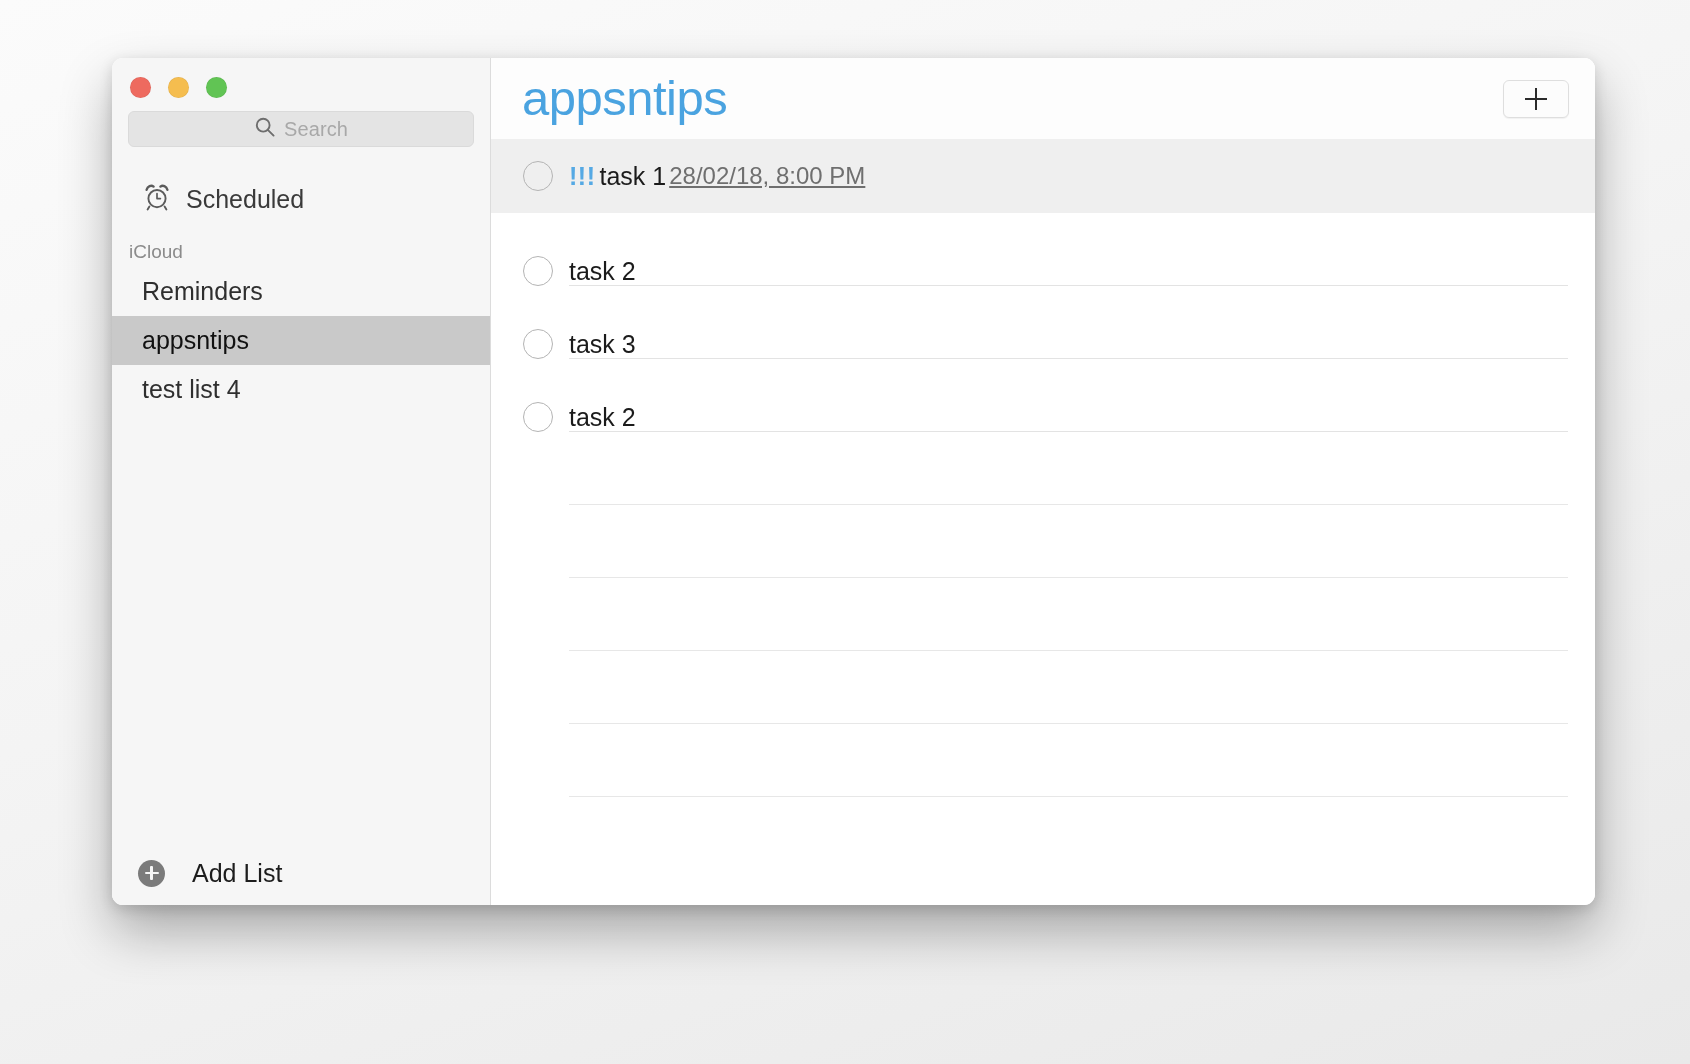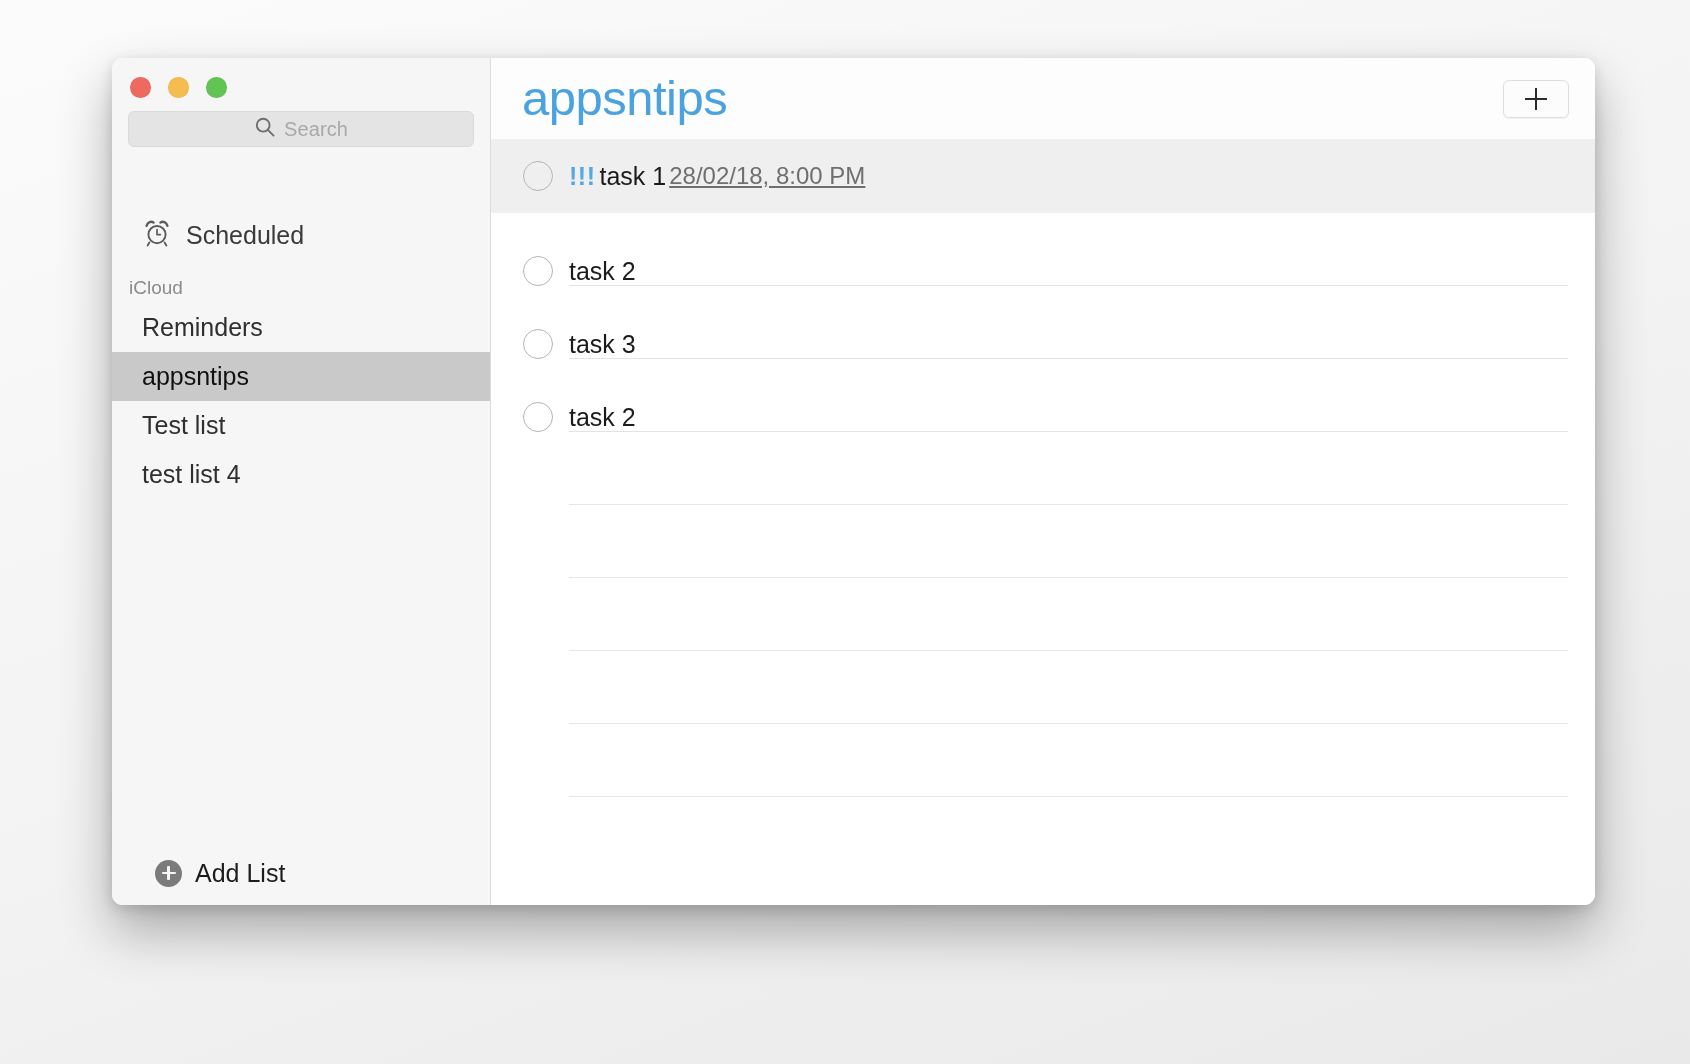--- a/index.html
+++ b/index.html
@@ -74,21 +74,20 @@
   .search-placeholder {
     color: #a8a8a8;
     font-size: 20px;
     letter-spacing: 0.1px;
   }
 
   .sidebar-scroll {
     flex: 1 1 auto;
     overflow: hidden;
     padding-top: 26px;
-    margin-top: 36px;
   }
 
   .smart-row {
     display: flex;
     align-items: center;
     gap: 14px;
     padding: 6px 0 6px 30px;
     height: 40px;
   }
   .smart-label {
@@ -112,22 +111,22 @@
   }
   .list-row.selected {
     background: #c9c9c9;
     color: #111;
   }
 
   .add-list-bar {
     height: 64px;
     display: flex;
     align-items: center;
-    gap: 13px;
-    padding-left: 43px;
+    gap: 27px;
+    padding-left: 26px;
     background: #f6f6f6;
     text-align: center;
   }
   .add-circle {
     width: 27px;
     height: 27px;
     border-radius: 50%;
     background: #7b7b7b;
     position: relative;
     flex: 0 0 27px;
@@ -301,23 +300,20 @@
 
       <div class="group-header">iCloud</div>
 
       <div class="list-row">
         <span>Reminders</span>
       </div>
       <div class="list-row selected">
         <span>appsntips</span>
       </div>
       <div class="list-row">
-        <span>Test list</span>
-      </div>
-      <div class="list-row">
         <span>test list 4</span>
       </div>
 
     </div>
 
     <div class="add-list-bar">
       <span class="add-circle"></span>
       <span class="add-list-label">Add List</span>
     </div>
 

